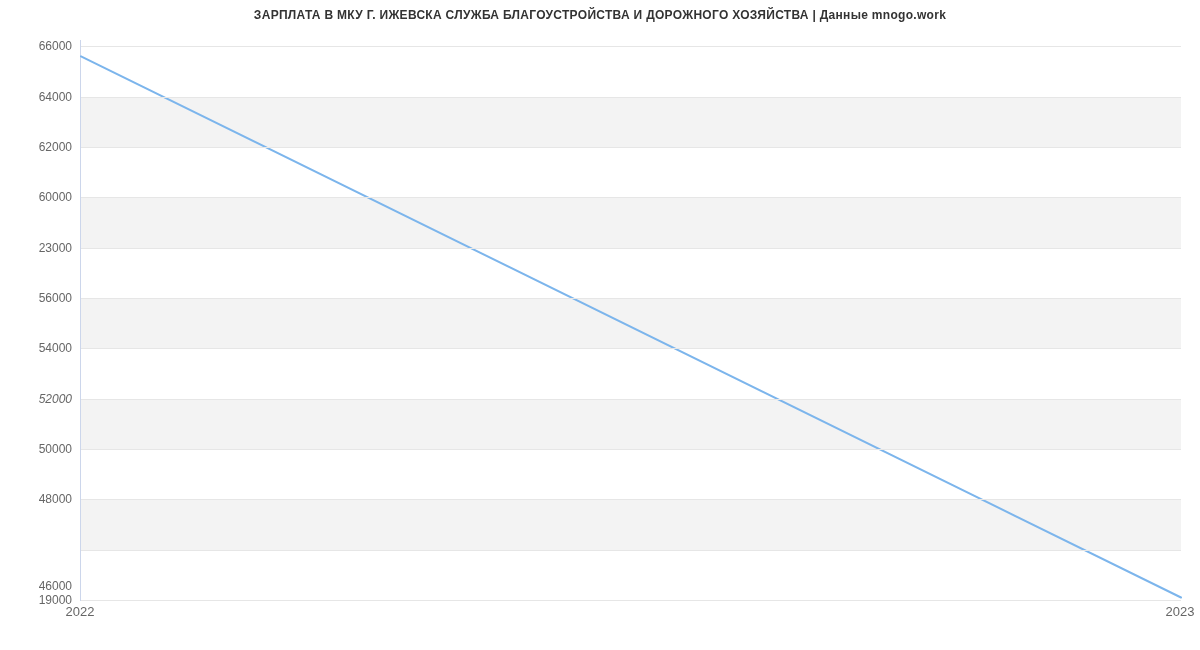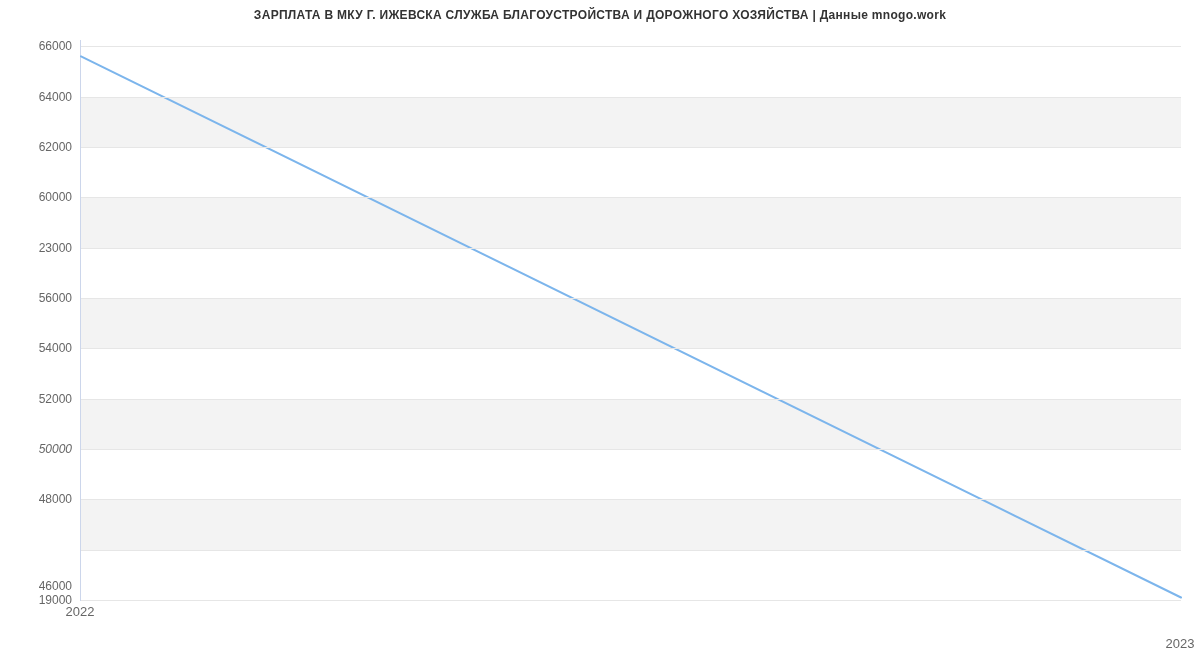--- a/index.html
+++ b/index.html
@@ -105,24 +105,24 @@
       <div class="grid" style="top: 257.978px;"></div>
       <div class="grid" style="top: 207.64px;"></div>
       <div class="grid" style="top: 157.303px;"></div>
       <div class="grid" style="top: 106.966px;"></div>
       <div class="grid" style="top: 56.6292px;"></div>
       <div class="grid" style="top: 6.29213px;"></div>
     </div>
 <div class="y-tick" style="top: 600px;">19000</div>
     <div class="y-tick" style="top: 549.663px; margin-top: 36px;">46000</div>
     <div class="y-tick" style="top: 499.326px;">48000</div>
-    <div class="y-tick" style="top: 448.989px; font-style: italic;">50000</div>
-    <div class="y-tick" style="top: 398.652px;">52000</div>
+    <div class="y-tick" style="top: 448.989px;">50000</div>
+    <div class="y-tick" style="top: 398.652px; font-style: italic;">52000</div>
     <div class="y-tick" style="top: 348.315px;">54000</div>
     <div class="y-tick" style="top: 297.978px;">56000</div>
     <div class="y-tick" style="top: 247.64px;">23000</div>
     <div class="y-tick" style="top: 197.303px;">60000</div>
     <div class="y-tick" style="top: 146.966px;">62000</div>
     <div class="y-tick" style="top: 96.6292px; text-align: right;">64000</div>
     <div class="y-tick" style="top: 46.2921px;">66000</div>
     <div class="x-tick" style="left: 80px;">2022</div>
-    <div class="x-tick" style="left: 1180px; margin-top: 32px;">2023</div>
+    <div class="x-tick" style="left: 1180px;">2023</div>
   </div>
 
 </body></html>

